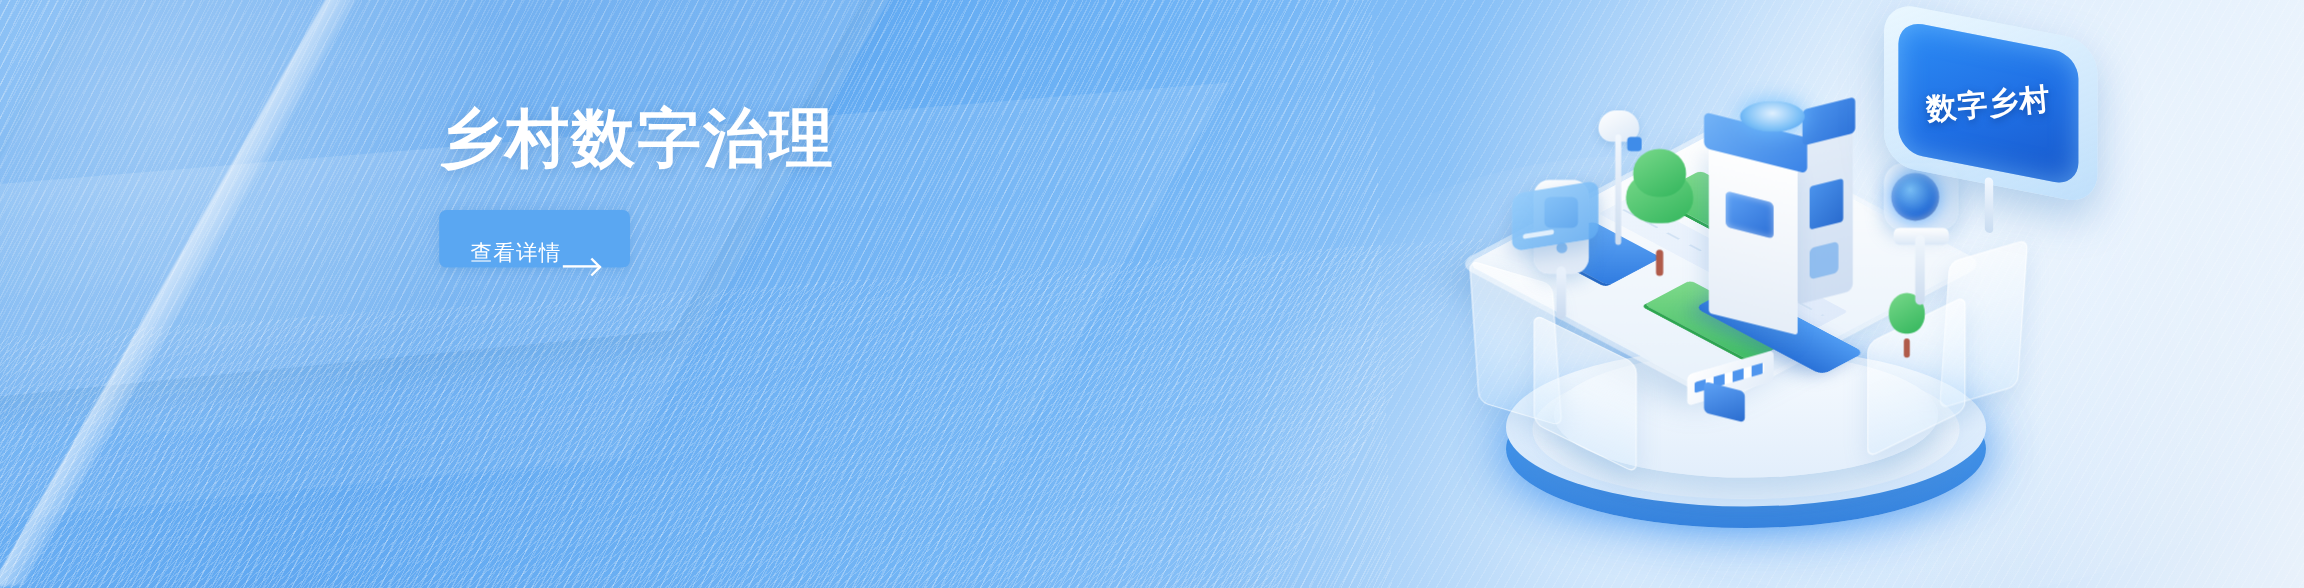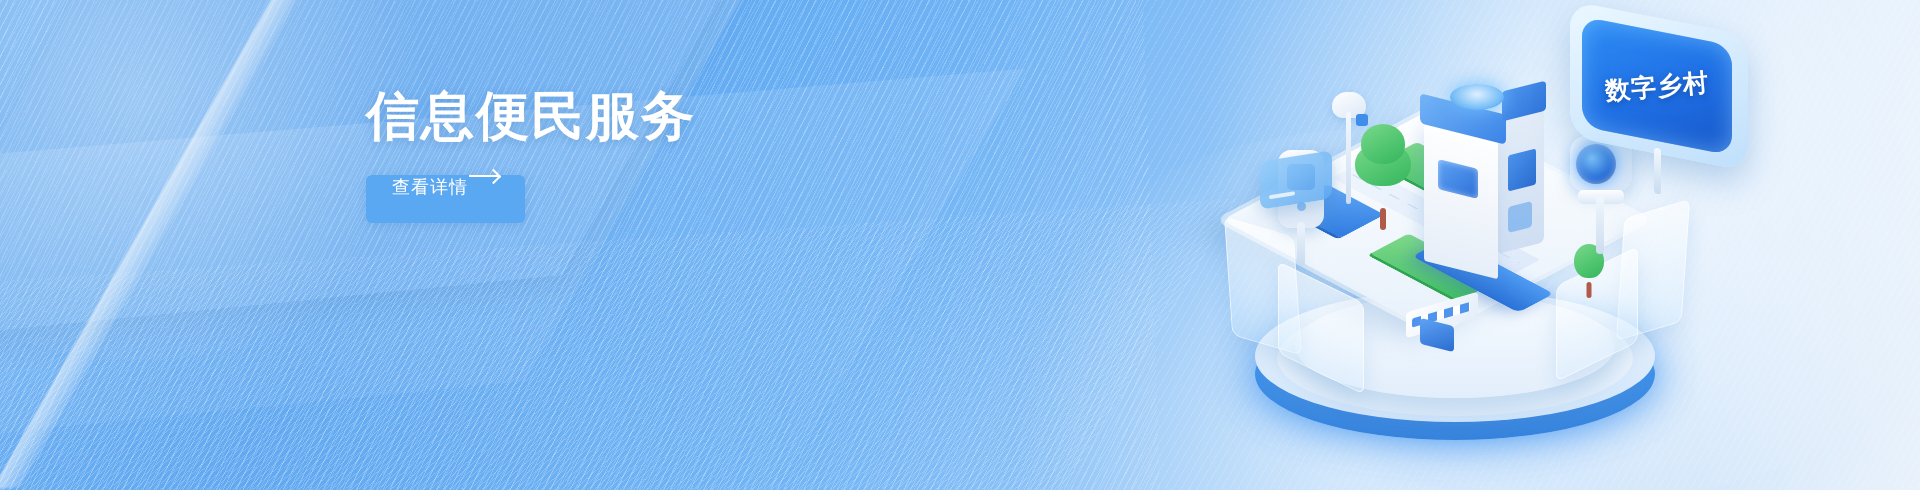--- a/index.html
+++ b/index.html
@@ -91,21 +91,21 @@
     color:#ffffff;
     font-size:19.5px;
     line-height:2.04;
     letter-spacing:.4px;
     max-width:690px;
     text-shadow:0 1px 5px rgba(40,100,170,.18);
   }
   .cta{
     margin-top:30px;
     display:inline-flex;
-    align-items:flex-start;
+    align-items:flex-end;
     gap:1px;
     height:48px;
     padding:0 26px;
     border-radius:6px;
     background:#5aa7f2;
     color:#ffffff;
     font-size:18px;
     letter-spacing:1px;
     cursor:pointer;
     border:none;
@@ -351,21 +351,21 @@
   <div class="facet facet-edge"></div>
   <div class="facet facet-3"></div>
   <div class="facet facet-4"></div>
 
   <div class="glow glow-c"></div>
   <div class="glow glow-a"></div>
   <div class="glow glow-b"></div>
   <div class="right-wash"></div>
 
   <div class="copy">
-    <h1 class="headline">信息便民服务</h1>
+    <h1 class="headline">乡村数字治理</h1>
 
 
     <button class="cta">
       <span>查看详情</span>
       <span class="arrow"></span>
     </button>
   </div>
 
   <div class="scene">
 

